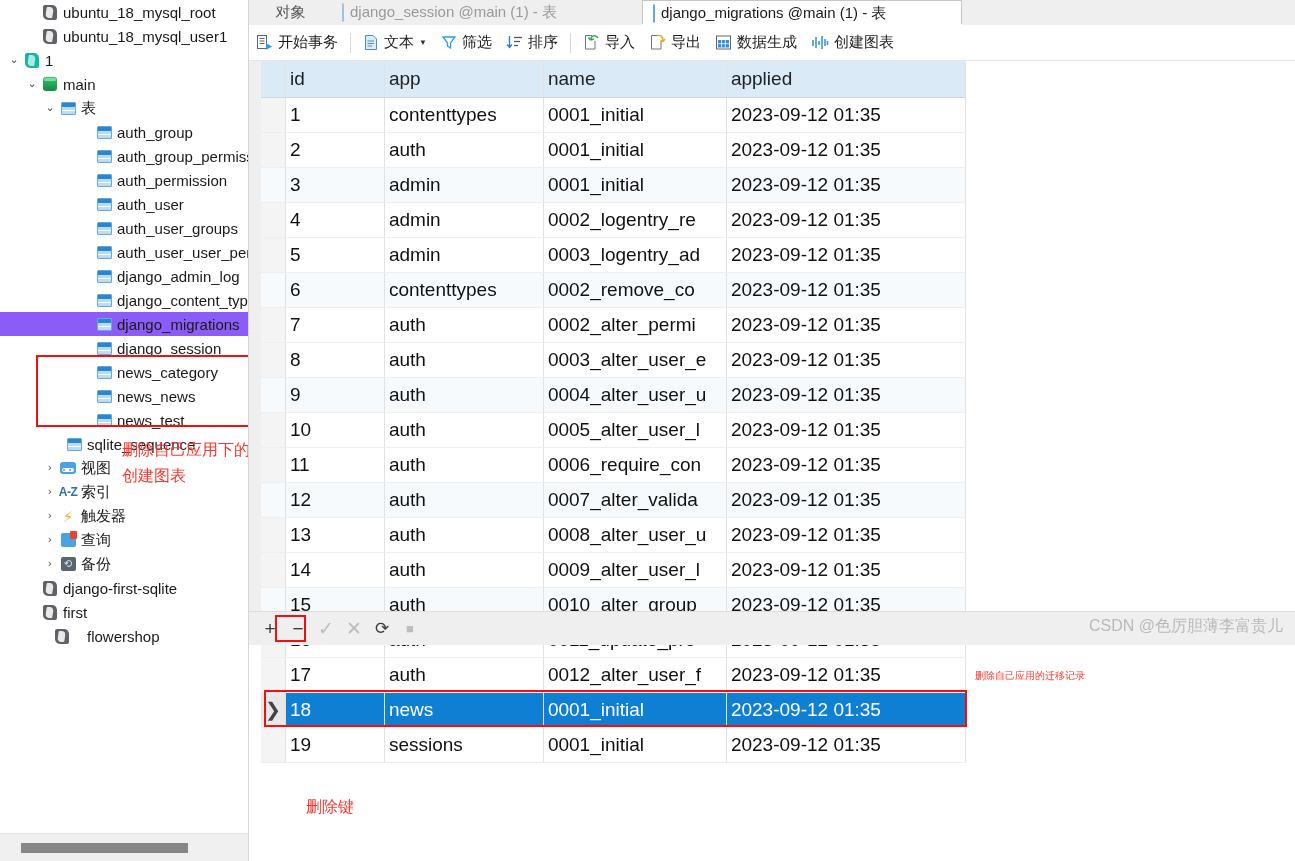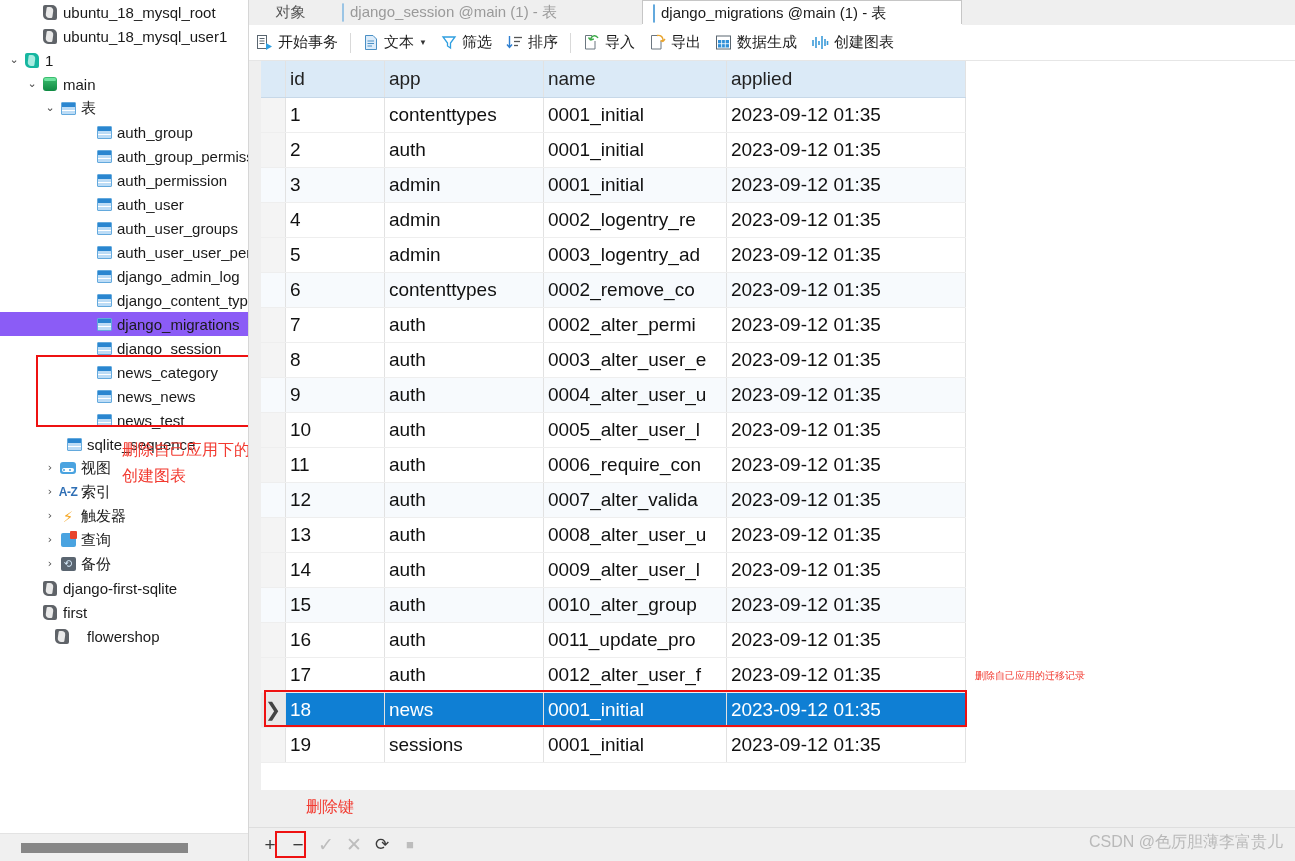--- a/index.html
+++ b/index.html
@@ -63,21 +63,21 @@
   .redtext { position: absolute; color: #f23a30; font-size: 15px; white-space: nowrap;
      font-family: "Liberation Sans","DejaVu Sans",sans-serif; }
 
   
   #side-scroll-track { position: absolute; left: 0; bottom: 0; width: 249px; height: 28px;
      background: #f0f0f0; border-top: 1px solid #e3e3e3; }
   #side-scroll-thumb { position: absolute; left: 21px; top: 9px; width: 167px; height: 10px;
      background: #878787; border-radius: 0; }
 
   
-  #rightpane { position: absolute; left: 249px; top: 0; width: 1046px; height: 861px;
+  #rightpane { position: absolute; left: 249px; top: 0; width: 1046px; height: 645px;
      background: #efefef; }
 
   
   #tabbar { position: absolute; left: 0; top: 0; width: 1046px; height: 25px; background: #efefef; }
   .tab { position: absolute; top: 0; height: 25px; display:flex; align-items:center;
      font-size: 15px; white-space: nowrap; padding: 0 10px; }
   .tab-obj { left: 0; width: 83px; justify-content: center; color: #555; background: #efefef; }
   .tab-inactive { background: #efefef; color: #9a9a9a; }
   .tab-active { background: #ffffff; color: #1a1a1a;
      border-left: 1px solid #c6c6c6; border-right: 1px solid #c6c6c6; border-top: 1px solid #c6c6c6;}

